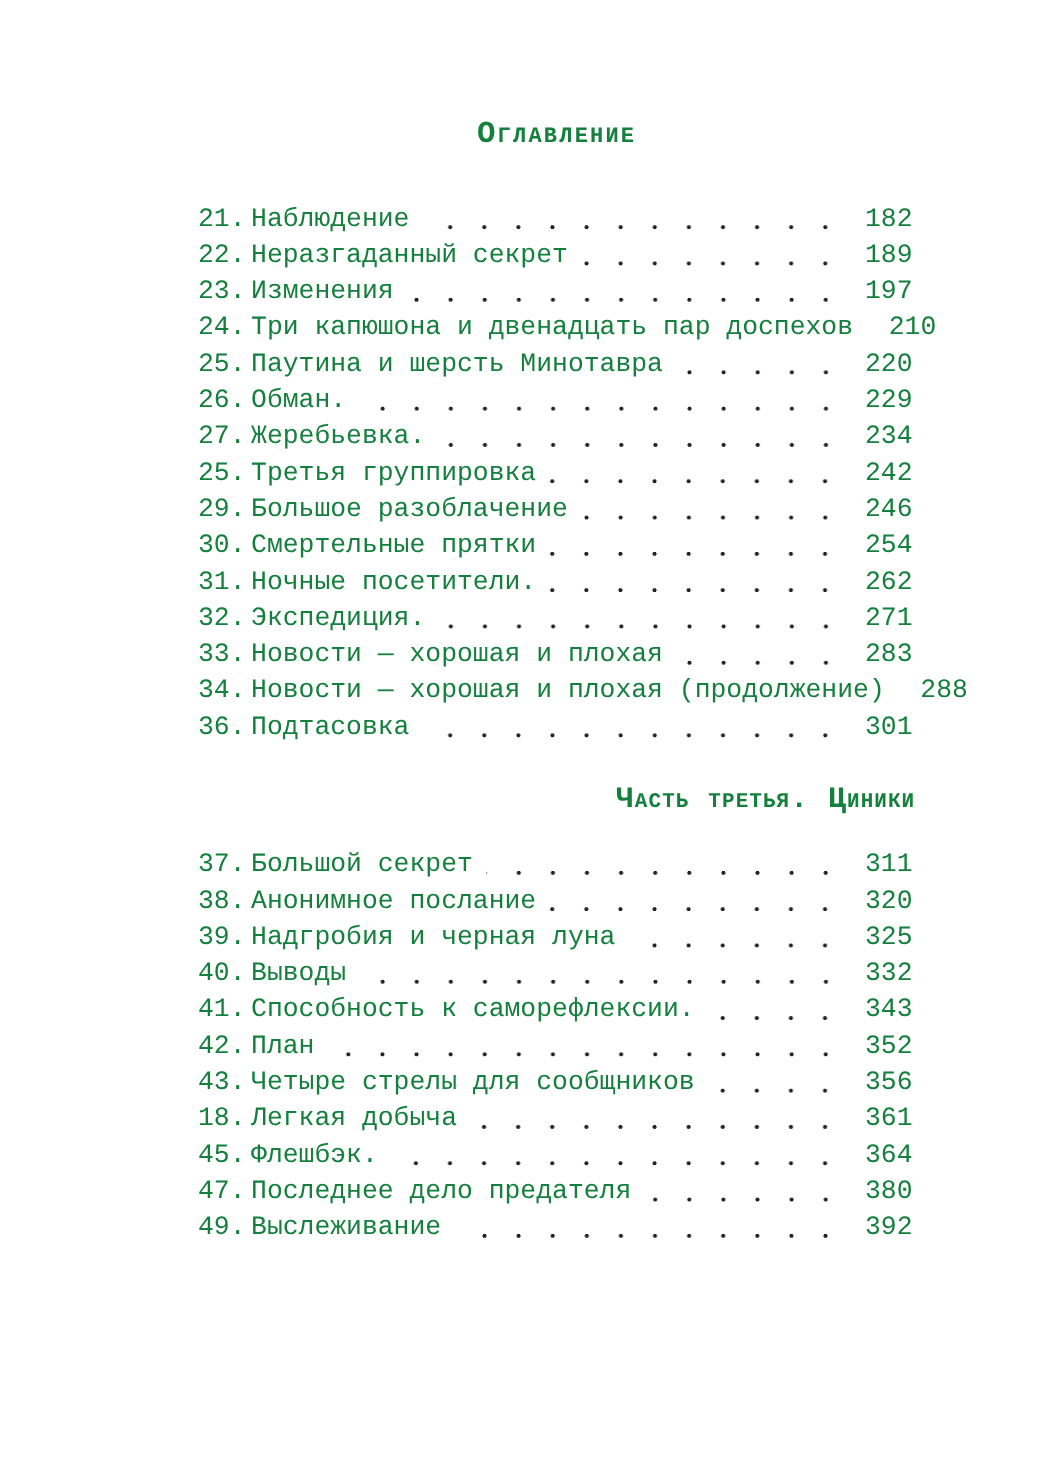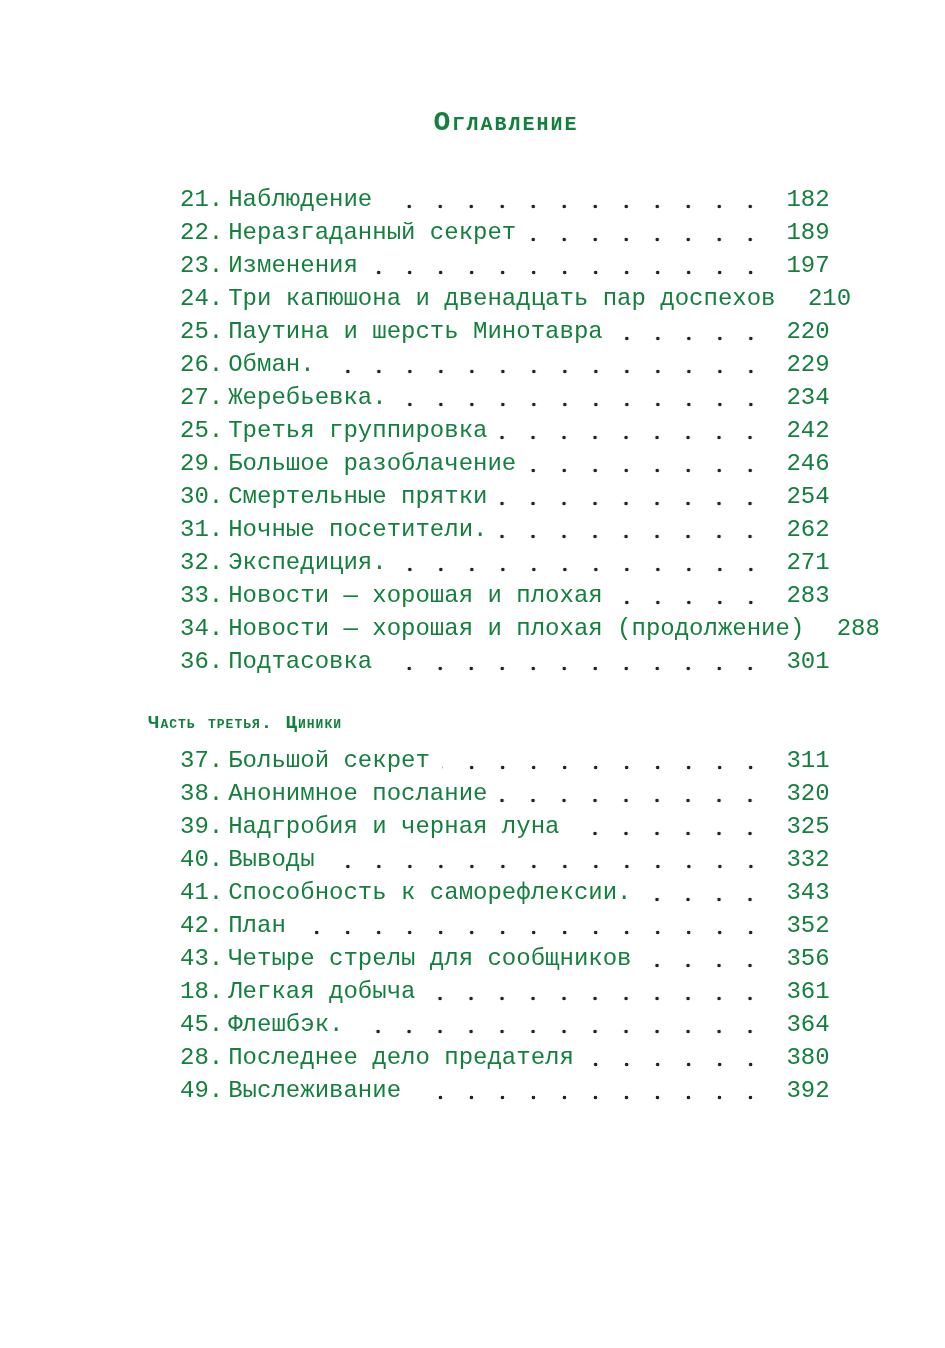--- a/index.html
+++ b/index.html
@@ -27,26 +27,27 @@
     padding-top: 108px;
     padding-bottom: 44px;
     text-align: center;
     font-size: 28px;
     font-weight: bold;
     font-variant: small-caps;
     letter-spacing: 2px;
     line-height: 1.1;
   }
   .sec-heading {
-    margin: 34px 0 9px -32px;
-    font-size: 19px;
+    margin: 34px 0 26px -32px;
+    font-size: 27px;
     font-weight: bold;
     font-variant: small-caps;
     letter-spacing: 1px;
     line-height: 1.2;
+    text-align: right;
   }
   .entries {
     width: 100%;
   }
   .entry {
     display: flex;
     align-items: baseline;
     height: 33px;
     font-size: 24px;
     line-height: 33px;
@@ -222,21 +223,21 @@
             <span class="dots"></span>
             <span class="pg">361</span>
           </div>
           <div class="entry">
             <span class="num">45.</span>
             <span class="etitle">Флешбэк.</span>
             <span class="dots"></span>
             <span class="pg">364</span>
           </div>
           <div class="entry">
-            <span class="num">28.</span>
+            <span class="num">47.</span>
             <span class="etitle">Последнее дело предателя</span>
             <span class="dots"></span>
             <span class="pg">380</span>
           </div>
           <div class="entry">
             <span class="num">49.</span>
             <span class="etitle">Выслеживание</span>
             <span class="dots"></span>
             <span class="pg">392</span>
           </div>

